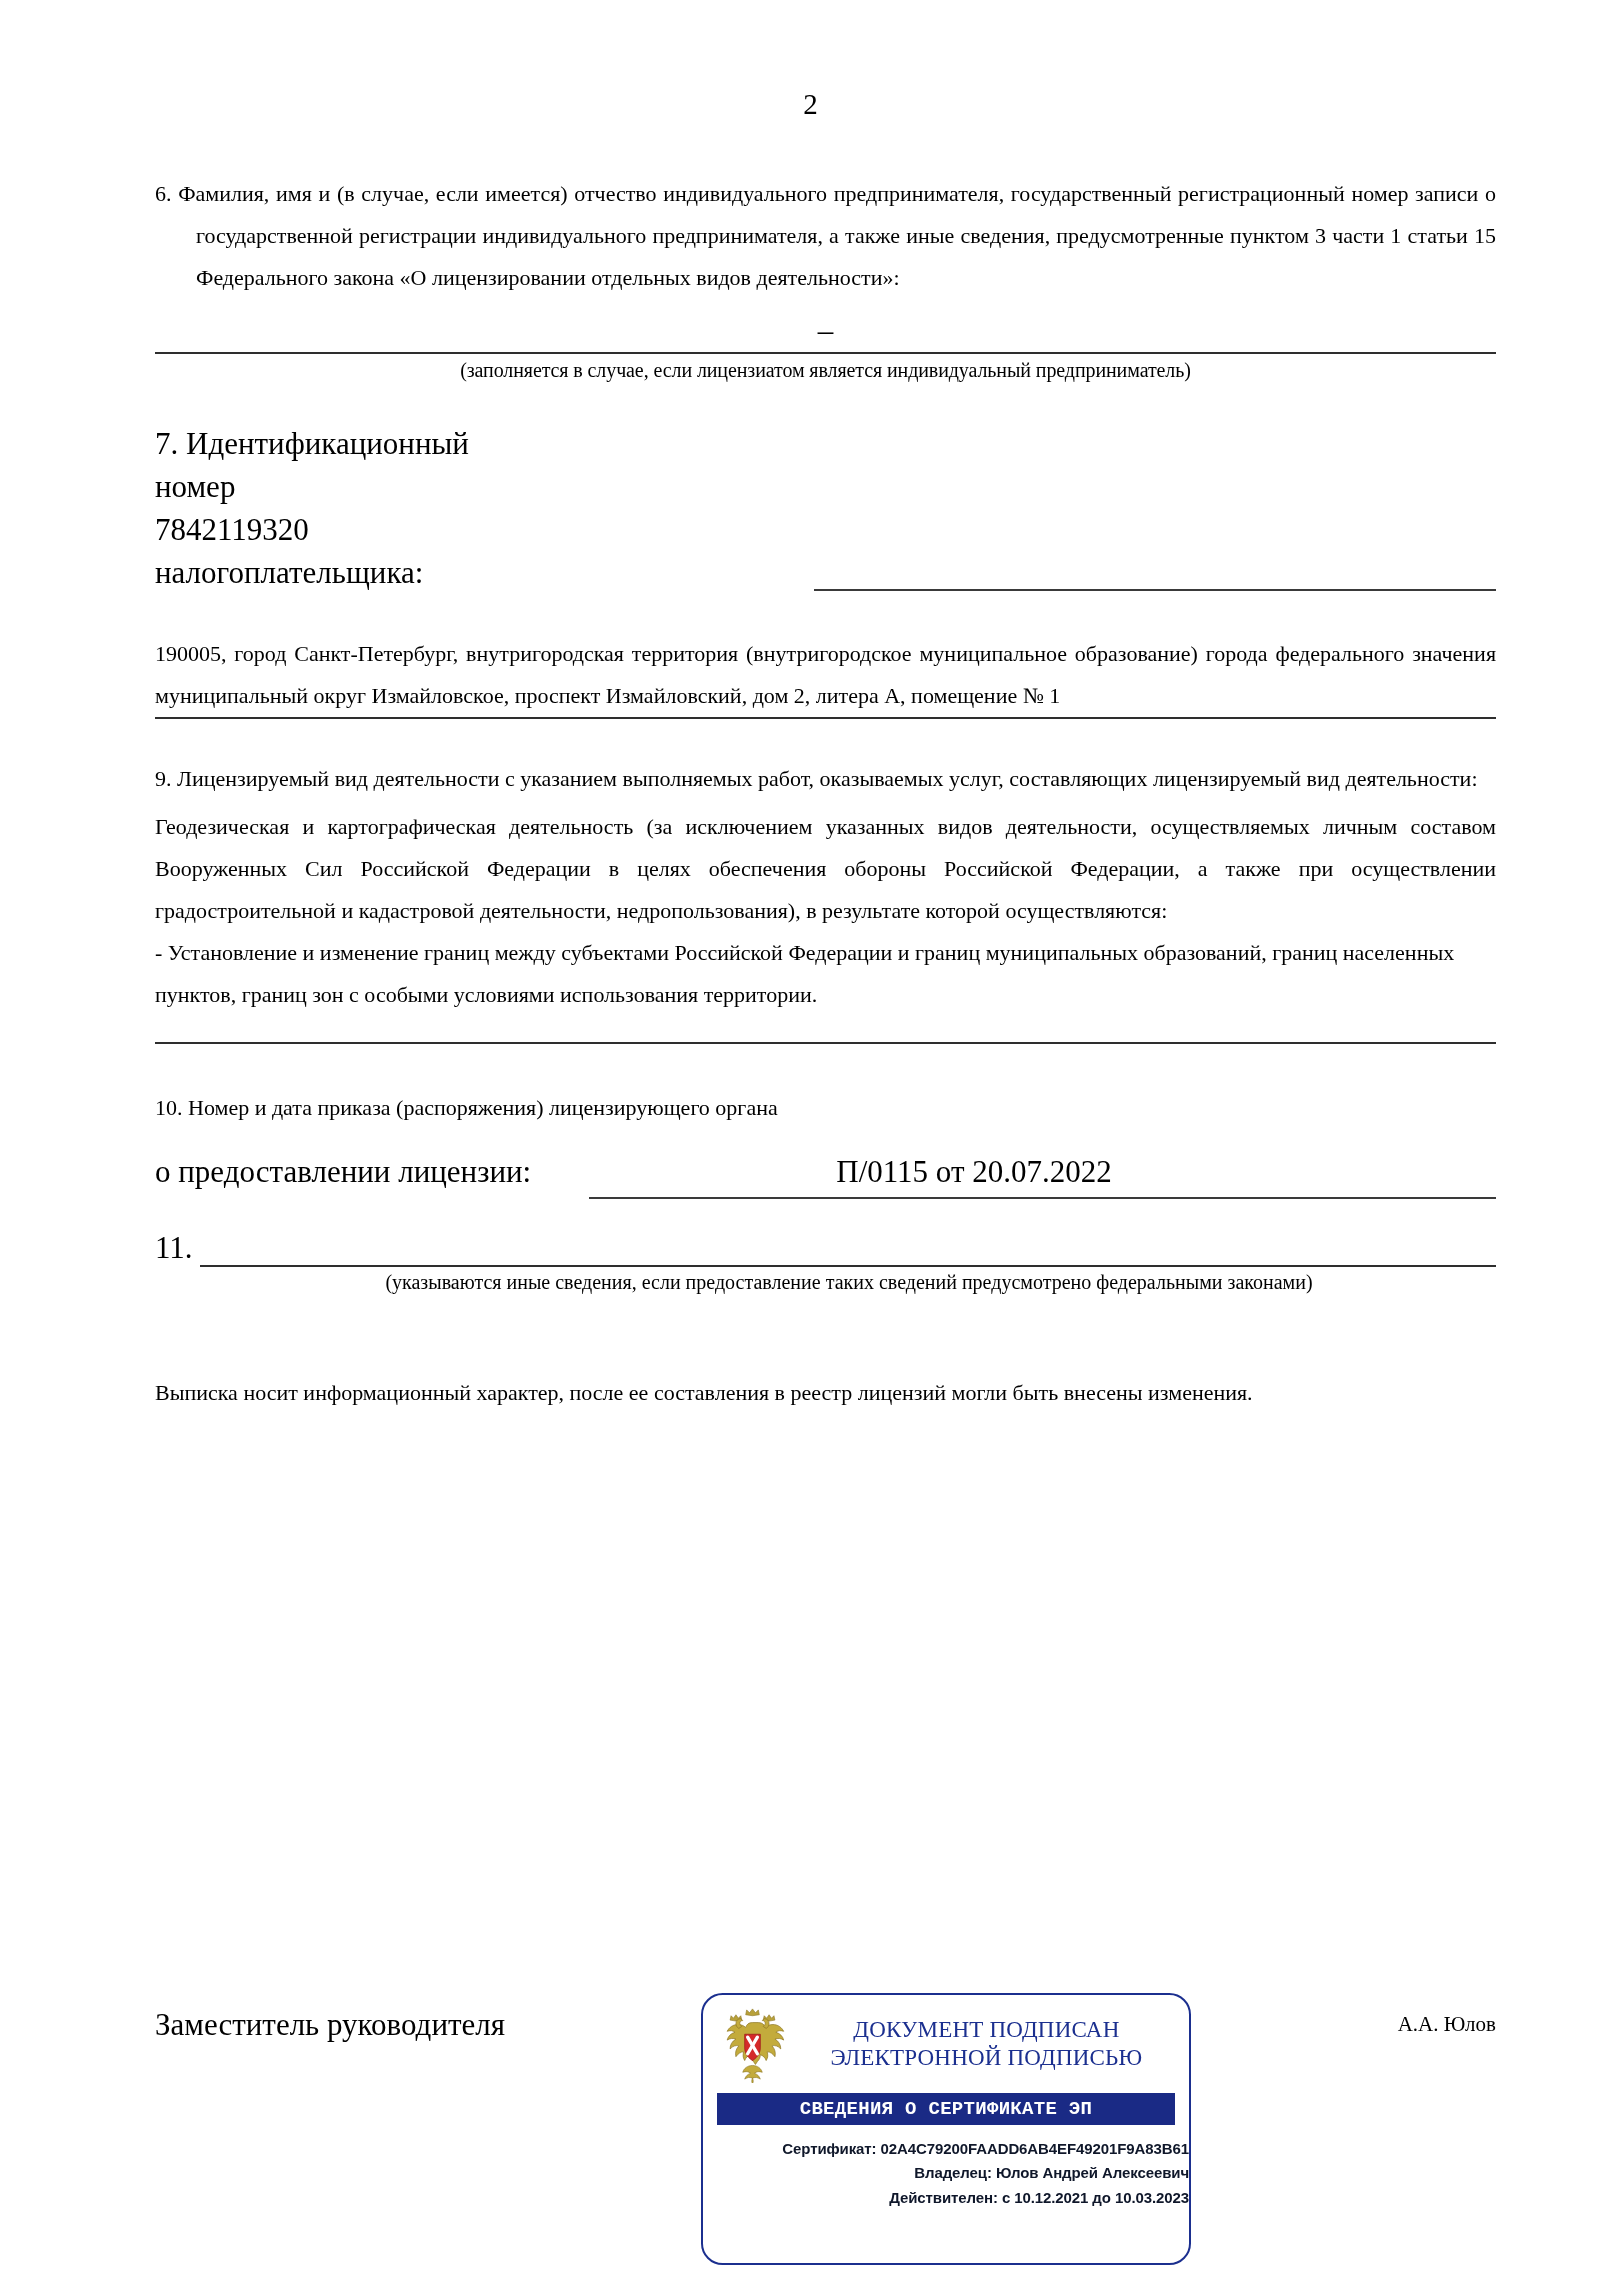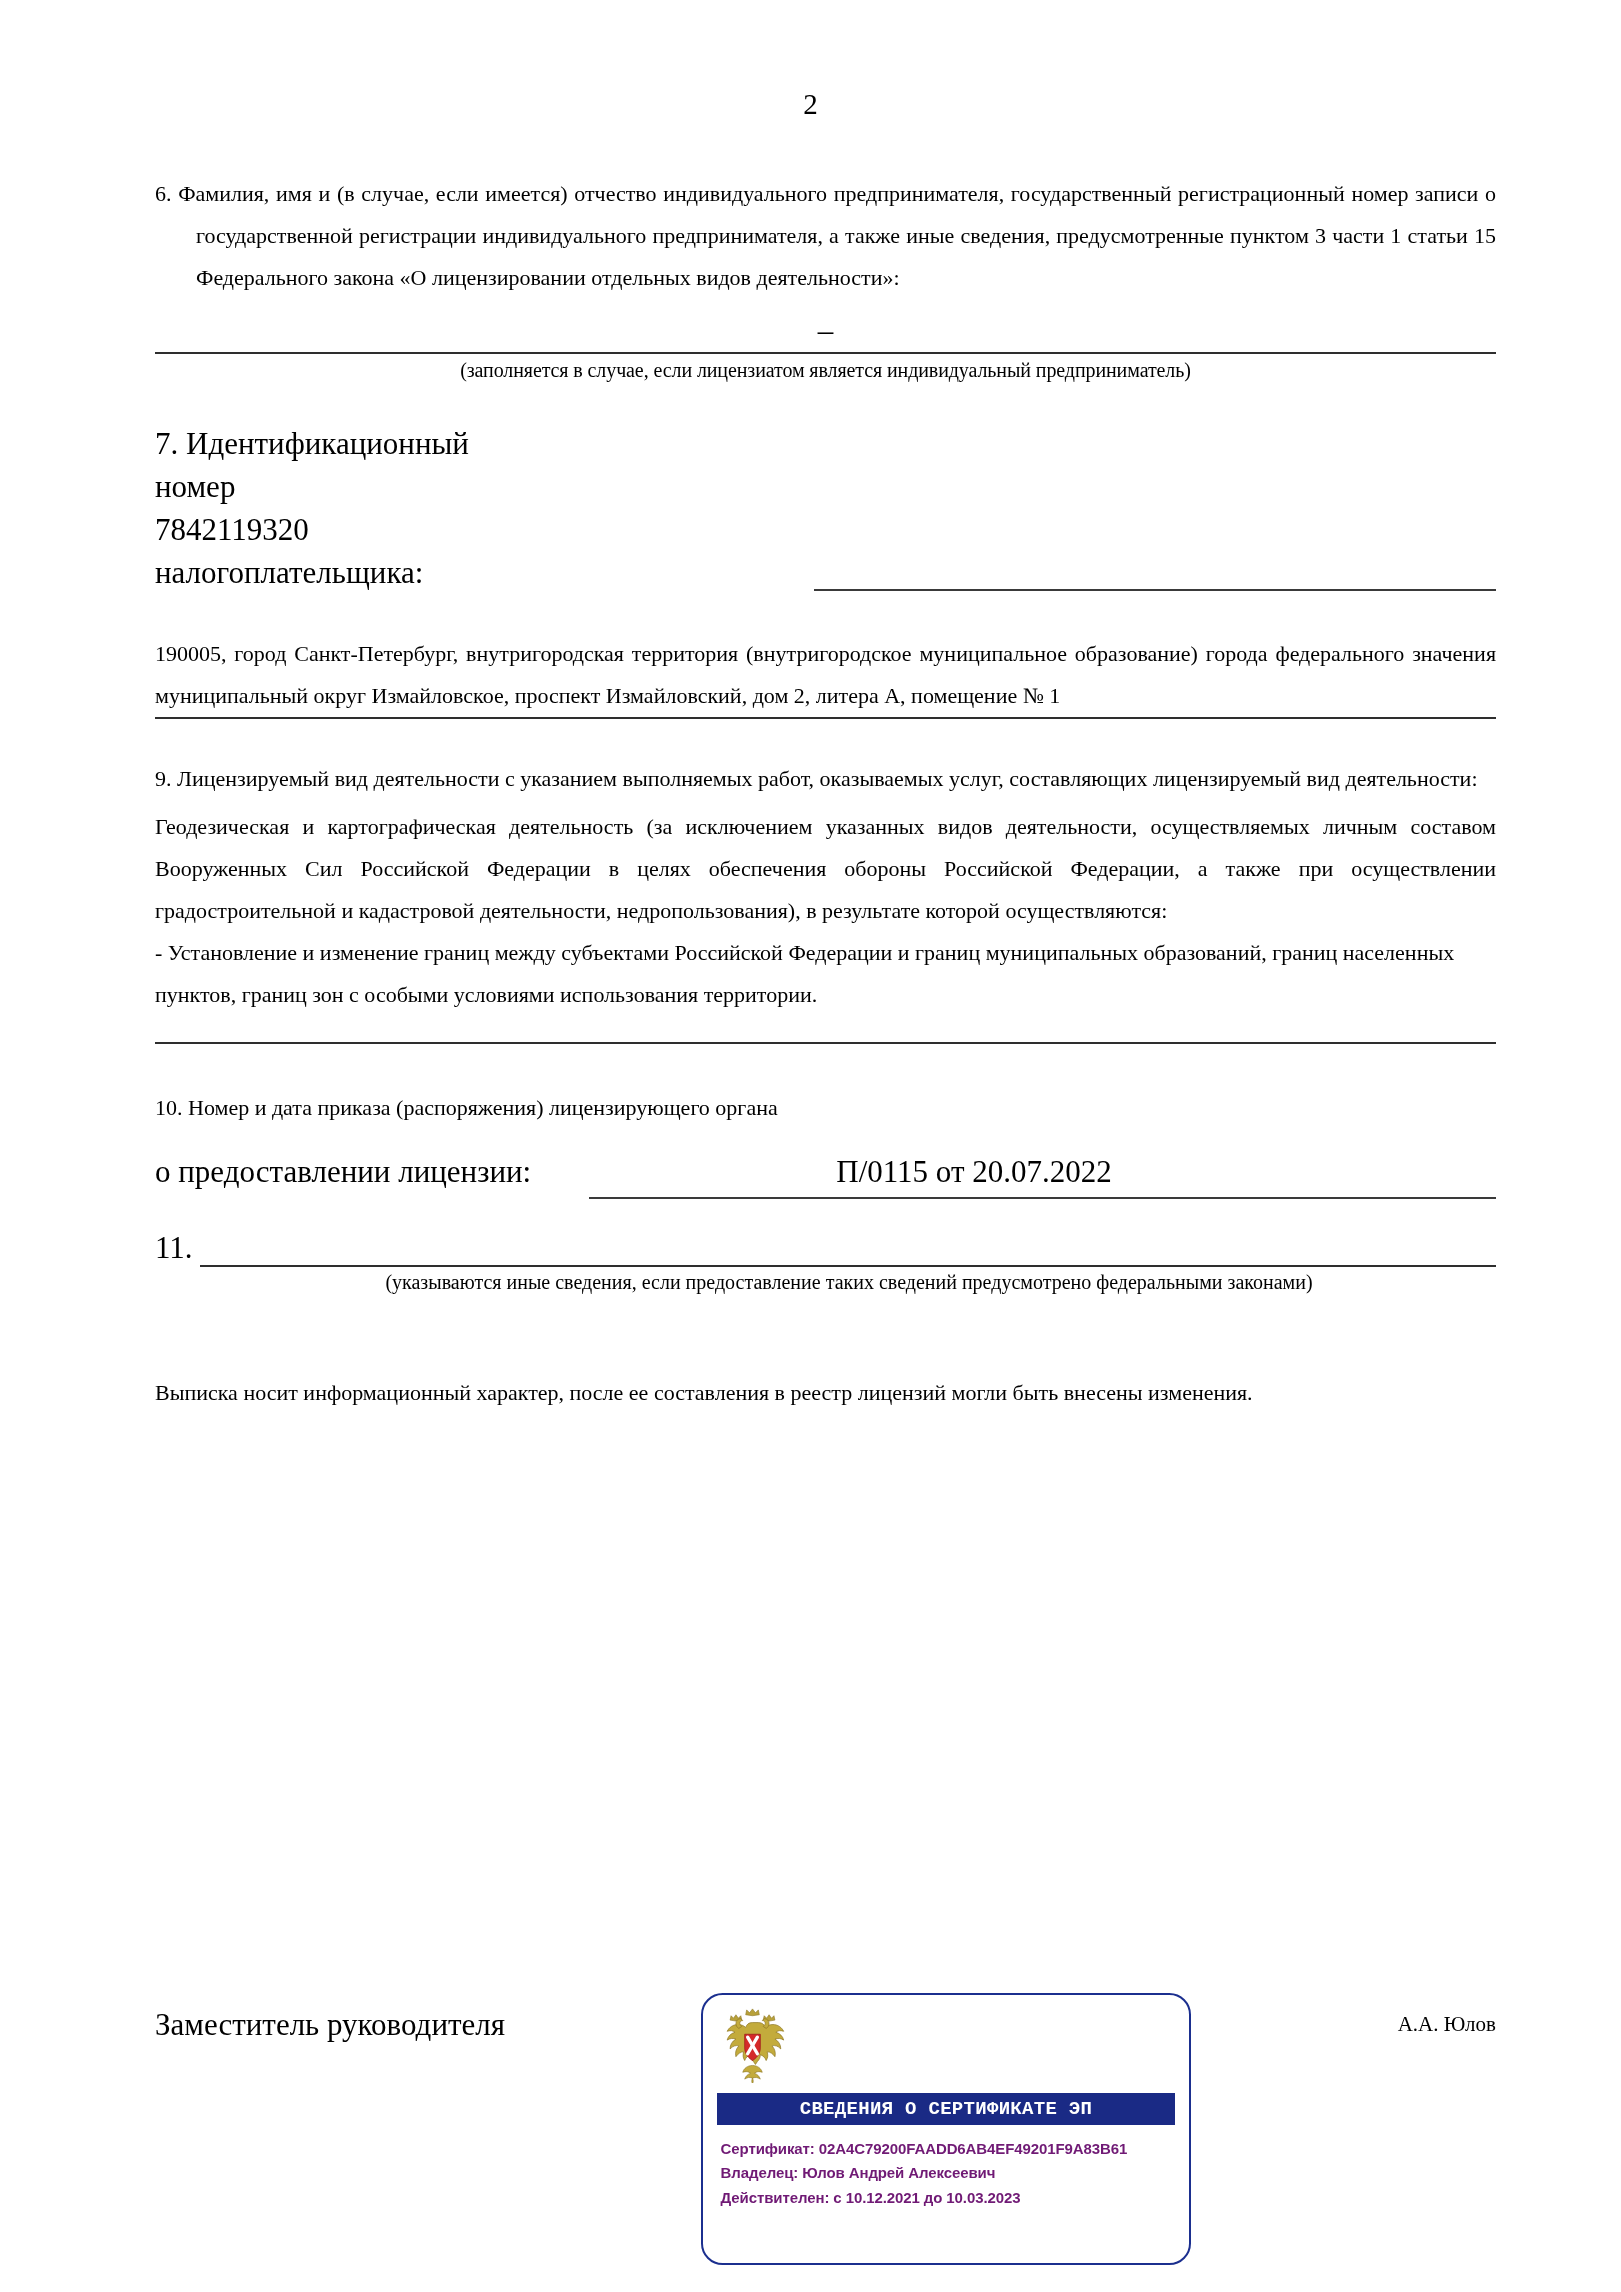--- a/index.html
+++ b/index.html
@@ -258,22 +258,23 @@
     line-height: 32px;
     height: 32px;
     letter-spacing: 0.3px;
   }
   .stamp-details {
     margin: 11.8px 0 0 17.6px;
     font-family: "Liberation Sans", "DejaVu Sans", sans-serif;
     font-weight: bold;
     font-size: 15px;
     line-height: 24.5px;
-    color: #701a75;
+    color: #0f172a;
     letter-spacing: -0.1px;
+    text-align: right;
   }
   .stamp-details div { white-space: nowrap; }
 </style>
 </head>
 <body>
 
 <div class="page">
 
   <div class="page-number">2</div>
 
@@ -364,20 +365,24 @@
           <g stroke="#ffffff" stroke-width="3.4" stroke-linecap="round">
             <line x1="31" y1="33" x2="41" y2="50"></line>
             <line x1="41" y1="33" x2="31" y2="50"></line>
           </g>
 
           <g fill="#c3ab3c" stroke="#8c7524" stroke-width="0.6">
             <path d="M36 62 c-5 0 -9 3 -10 7 3 -1 6 -1 8 1 -3 1 -5 3 -6 6 3 -2 5 -2 8 -1 -1 2 -1 4 0 6 1 -2 1 -4 0 -6 3 -1 5 -1 8 1 -1 -3 -3 -5 -6 -6 2 -2 5 -2 8 -1 -1 -4 -5 -7 -10 -7z"></path>
           </g>
         </svg>
       </span>
+      <span class="stamp-heading">
+        <span>ДОКУМЕНТ ПОДПИСАН</span><br>
+        <span>ЭЛЕКТРОННОЙ ПОДПИСЬЮ</span>
+      </span>
     </div>
     <div class="stamp-bar">СВЕДЕНИЯ О СЕРТИФИКАТЕ ЭП</div>
     <div class="stamp-details">
       <div>Сертификат: 02A4C79200FAADD6AB4EF49201F9A83B61</div>
       <div>Владелец: Юлов Андрей Алексеевич</div>
       <div>Действителен: с 10.12.2021 до 10.03.2023</div>
     </div>
   </div>
 
 </div>

